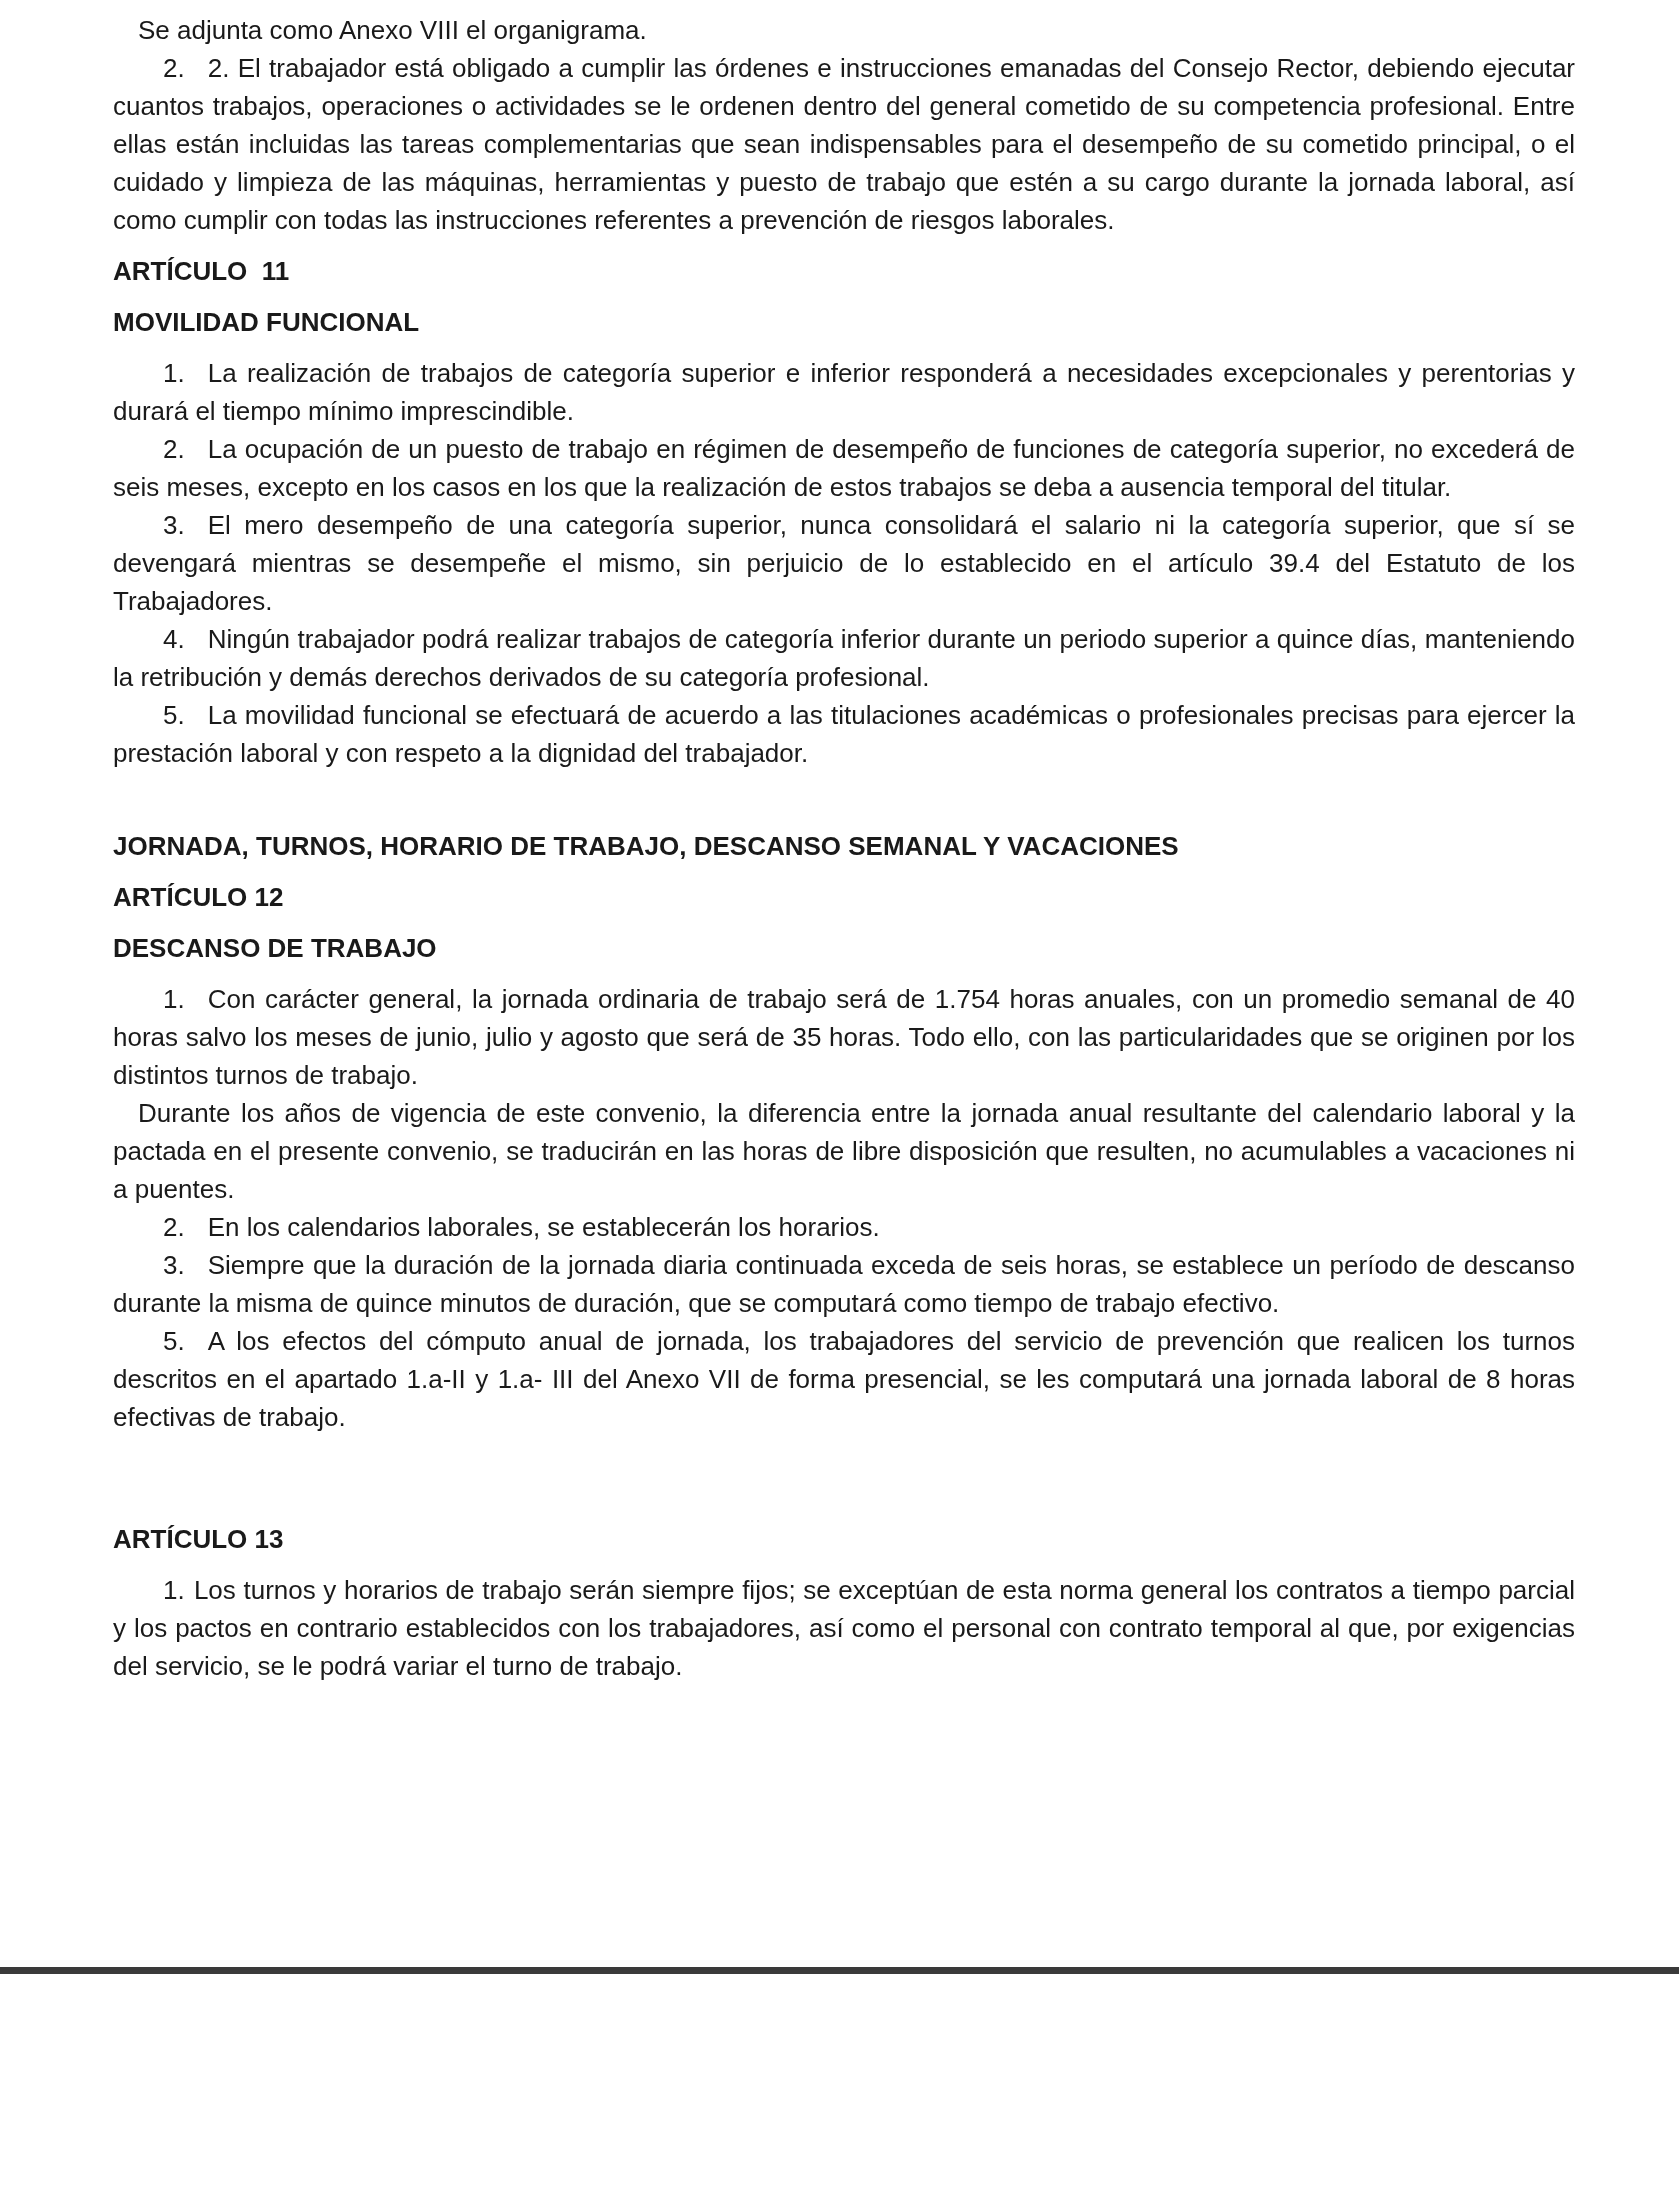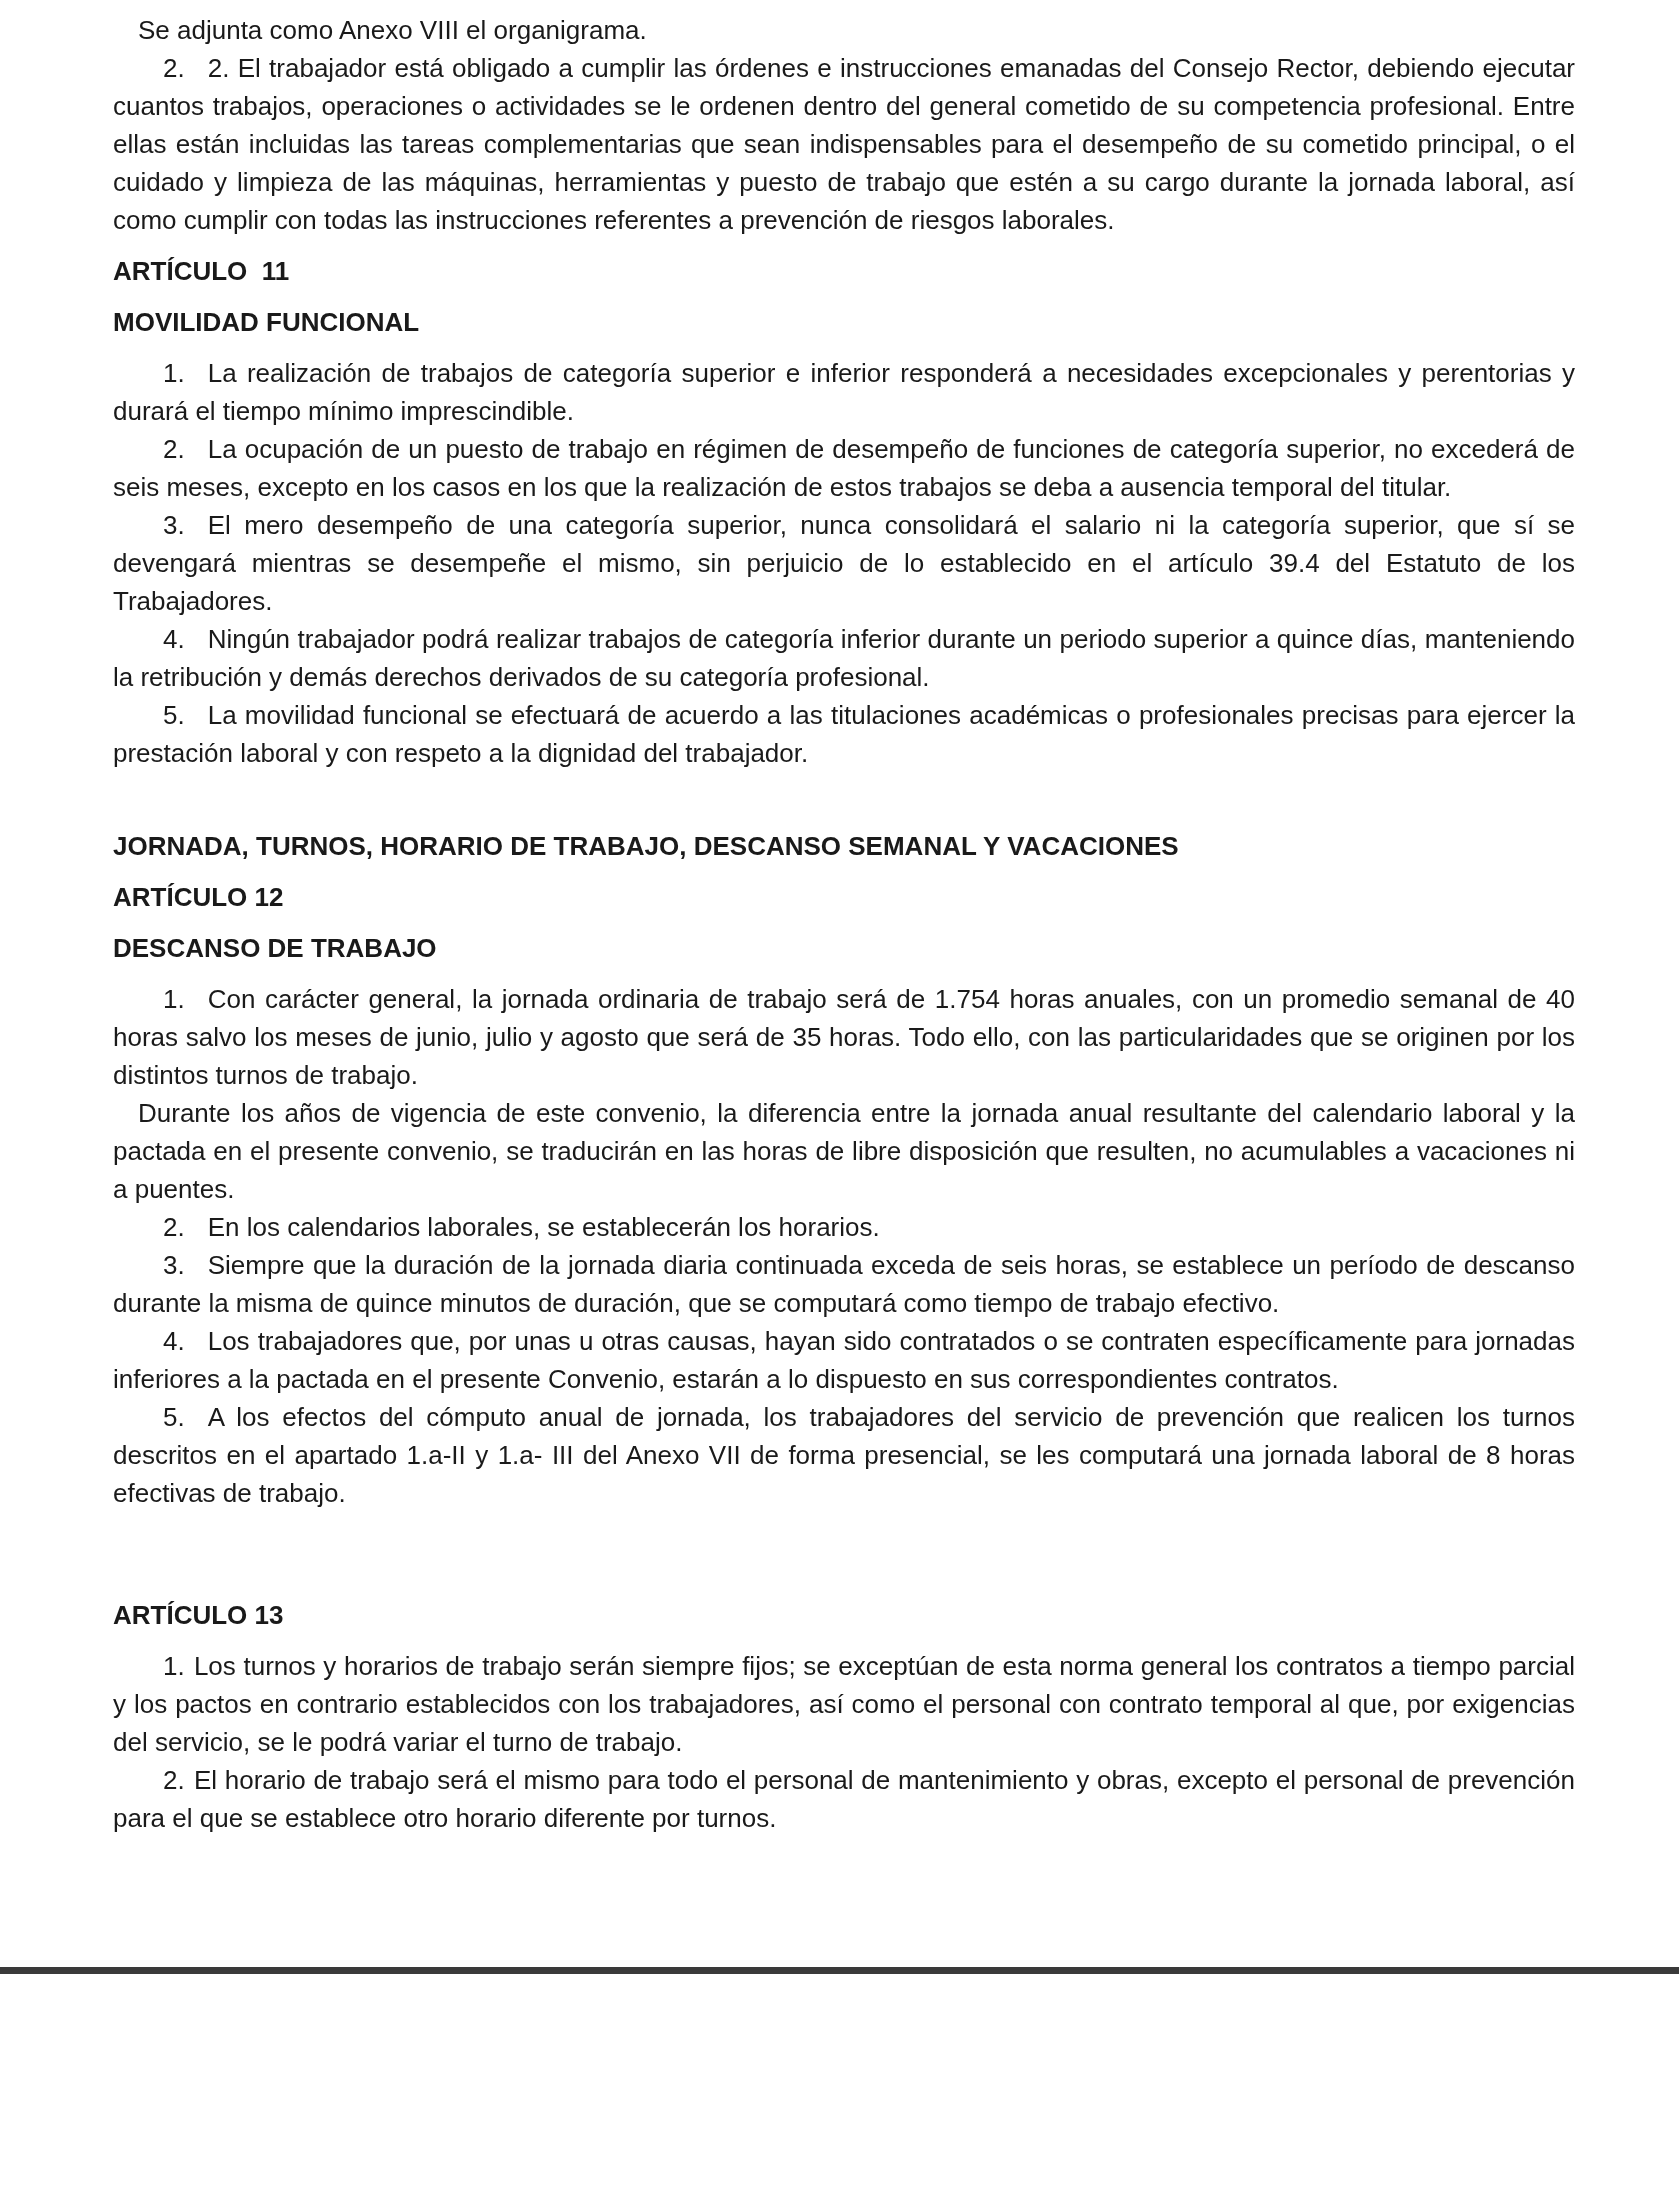--- a/index.html
+++ b/index.html
@@ -67,21 +67,19 @@
       <p class="para"><span class="pnum gap-wide">3.</span><span>El mero desempeño de una categoría superior, nunca consolidará el salario ni la categoría superior, que sí se devengará mientras se desempeñe el mismo, sin perjuicio de lo establecido en el artículo 39.4 del Estatuto de los Trabajadores.</span></p>
       <p class="para"><span class="pnum gap-wide">4.</span><span>Ningún trabajador podrá realizar trabajos de categoría inferior durante un periodo superior a quince días, manteniendo la retribución y demás derechos derivados de su categoría profesional.</span></p>
       <p class="para"><span class="pnum gap-wide">5.</span><span>La movilidad funcional se efectuará de acuerdo a las titulaciones académicas o profesionales precisas para ejercer la prestación laboral y con respeto a la dignidad del trabajador.</span></p>
       <div class="heading space-large">JORNADA, TURNOS, HORARIO DE TRABAJO, DESCANSO SEMANAL Y VACACIONES</div>
       <div class="heading">ARTÍCULO 12</div>
       <div class="heading">DESCANSO DE TRABAJO</div>
       <p class="para"><span class="pnum gap-wide">1.</span><span>Con carácter general, la jornada ordinaria de trabajo será de 1.754 horas anuales, con un promedio semanal de 40 horas salvo los meses de junio, julio y agosto que será de 35 horas. Todo ello, con las particularidades que se originen por los distintos turnos de trabajo.</span></p>
       <p class="para"><span>Durante los años de vigencia de este convenio, la diferencia entre la jornada anual resultante del calendario laboral y la pactada en el presente convenio, se traducirán en las horas de libre disposición que resulten, no acumulables a vacaciones ni a puentes.</span></p>
       <p class="para"><span class="pnum gap-wide">2.</span><span>En los calendarios laborales, se establecerán los horarios.</span></p>
       <p class="para"><span class="pnum gap-wide">3.</span><span>Siempre que la duración de la jornada diaria continuada exceda de seis horas, se establece un período de descanso durante la misma de quince minutos de duración, que se computará como tiempo de trabajo efectivo.</span></p>
-      <p class="para"><span class="pnum gap-wide">4.</span><span>Los trabajadores que, por unas u otras causas, hayan sido contratados o se contraten específicamente para jornadas inferiores a la pactada en el presente Convenio, estarán a lo dispuesto en sus correspondientes contratos.</span></p>
       <p class="para"><span class="pnum gap-wide">5.</span><span>A los efectos del cómputo anual de jornada, los trabajadores del servicio de prevención que realicen los turnos descritos en el apartado 1.a-II y 1.a- III del Anexo VII de forma presencial, se les computará una jornada laboral de 8 horas efectivas de trabajo.</span></p>
       <div class="heading space-xlarge">ARTÍCULO 13</div>
       <p class="para"><span class="pnum gap-narrow">1.</span><span>Los turnos y horarios de trabajo serán siempre fijos; se exceptúan de esta norma general los contratos a tiempo parcial y los pactos en contrario establecidos con los trabajadores, así como el personal con contrato temporal al que, por exigencias del servicio, se le podrá variar el turno de trabajo.</span></p>
-      <p class="para"><span class="pnum gap-narrow">2.</span><span>El horario de trabajo será el mismo para todo el personal de mantenimiento y obras, excepto el personal de prevención para el que se establece otro horario diferente por turnos.</span></p>
     </div>
   <div class="page-edge"></div>
 </div>
 
 
 </body></html>

